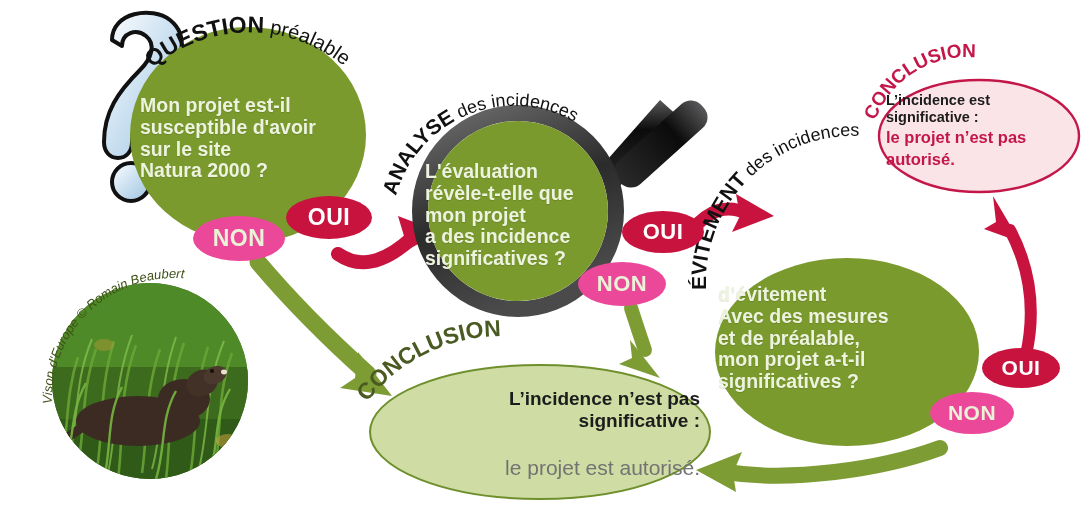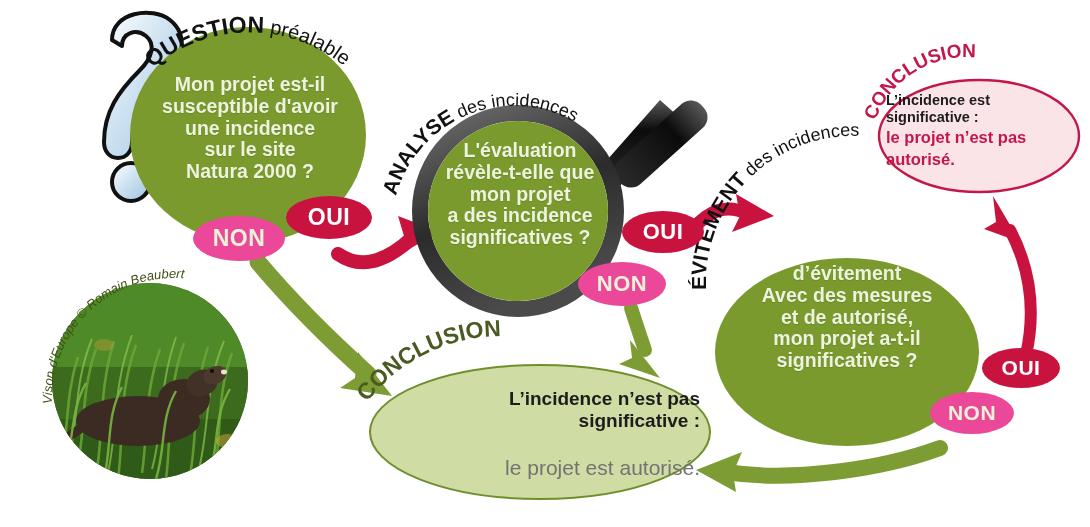--- a/index.html
+++ b/index.html
@@ -19,24 +19,24 @@
   }
   #svg-layer {
     position: absolute;
     left: 0;
     top: 0;
     width: 1090px;
     height: 527px;
   }
   .node-text {
     position: absolute;
-    text-align: center;
     pointer-events: none;
     font-weight: bold;
     line-height: 1.12;
+    margin-top: 21px;
   }
   .node-text.green {
     color: #edf3de;
     font-size: 19.5px;
     text-shadow: 0 1px 1px rgba(0,0,0,0.12);
   }
   .q1-text { left: 140px; top: 74px; width: 220px; }
   .q2-text { left: 425px; top: 140px; width: 190px; font-size: 18.5px; }
   .q3-text { left: 718px; top: 263px; width: 258px; font-size: 18.5px; }
 
@@ -320,37 +320,36 @@
     <svg viewBox="0 0 230 160">
       <text class="credit-text">
         <textPath href="#arcCredit" startOffset="1%" id="t-credit">Vison d'Europe © Romain Beaubert</textPath>
       </text>
     </svg>
   </div>
 
   <div class="node-text green q1-text">
     <div>Mon projet est-il</div>
     <div>susceptible d'avoir</div>
-    <div>une incidence</div>
     <div>sur le site</div>
     <div>Natura 2000 ?</div>
   </div>
 
   <div class="node-text green q2-text">
     <div>L'évaluation</div>
     <div>révèle-t-elle que</div>
     <div>mon projet</div>
     <div>a des incidence</div>
     <div>significatives ?</div>
   </div>
 
   <div class="node-text green q3-text">
     <div>d’évitement</div>
     <div>Avec des mesures</div>
-    <div>et de autorisé,</div>
+    <div>et de préalable,</div>
     <div>mon projet a-t-il</div>
     <div>significatives ?</div>
   </div>
 
   <div class="concl-bottom-text">
     <span class="l1">L’incidence n’est pas</span>
     <span class="l1">significative :</span>
     <span class="l2">le projet est autorisé.</span>
   </div>
 

